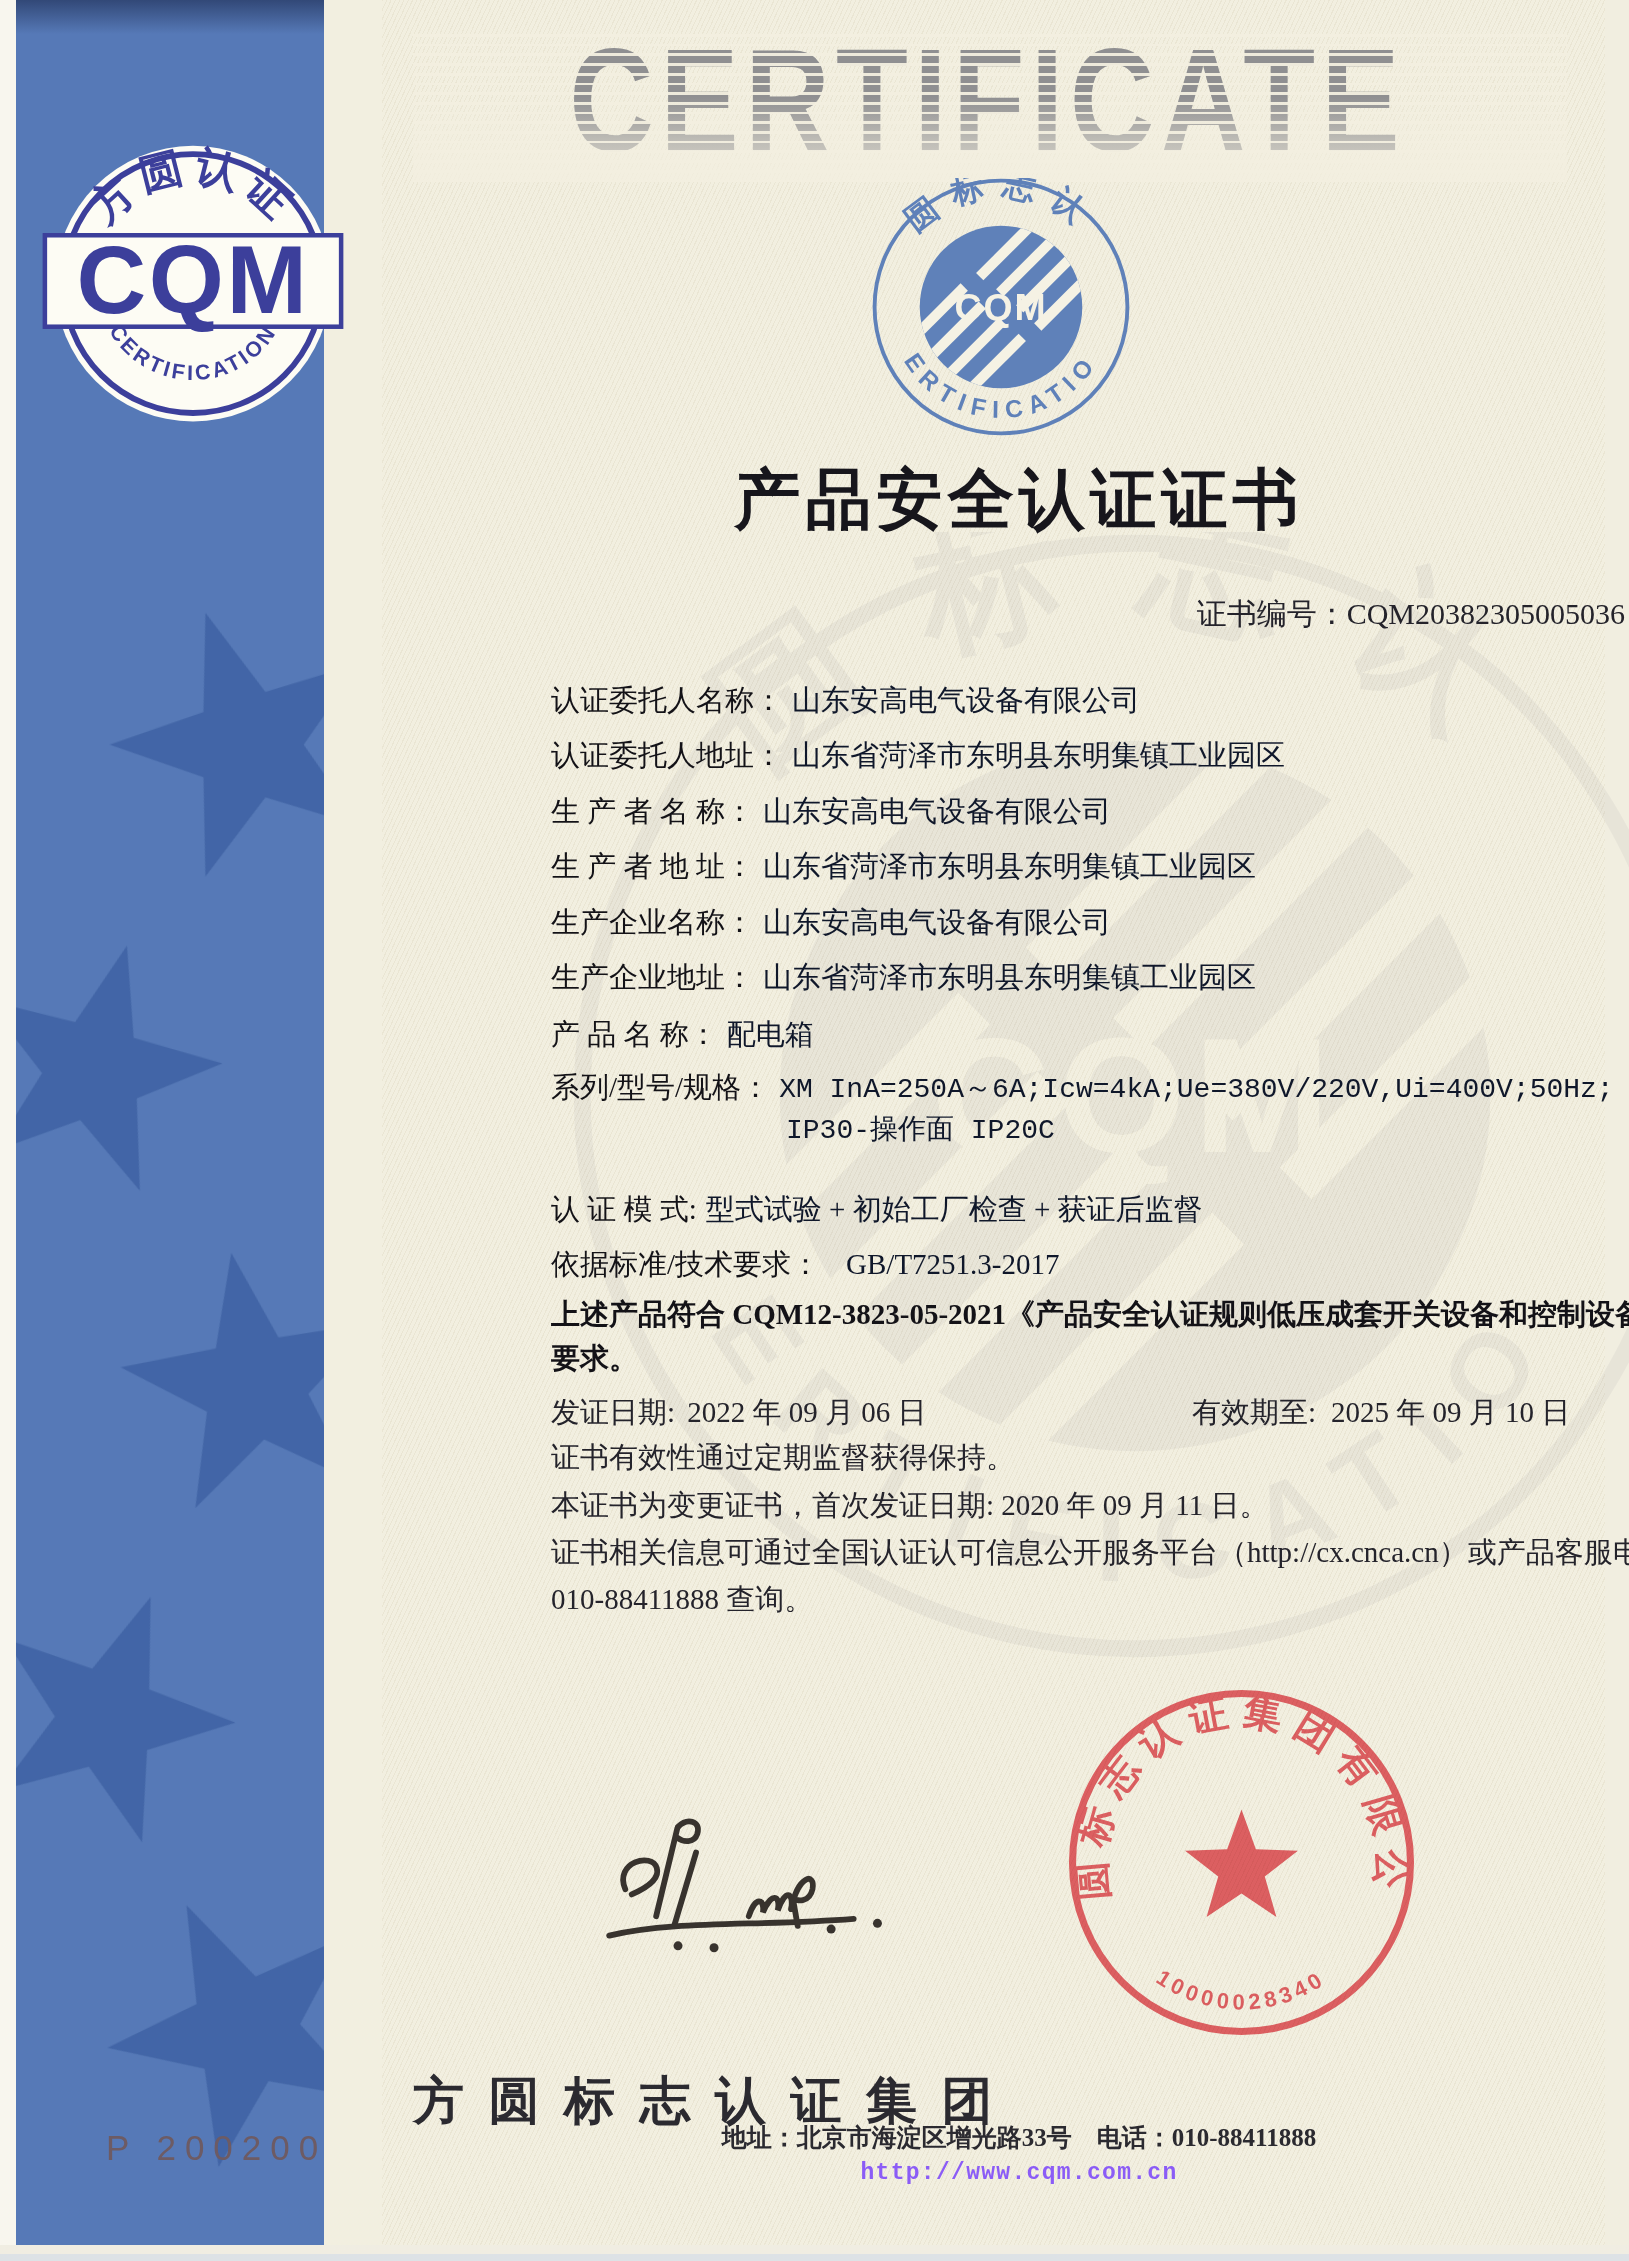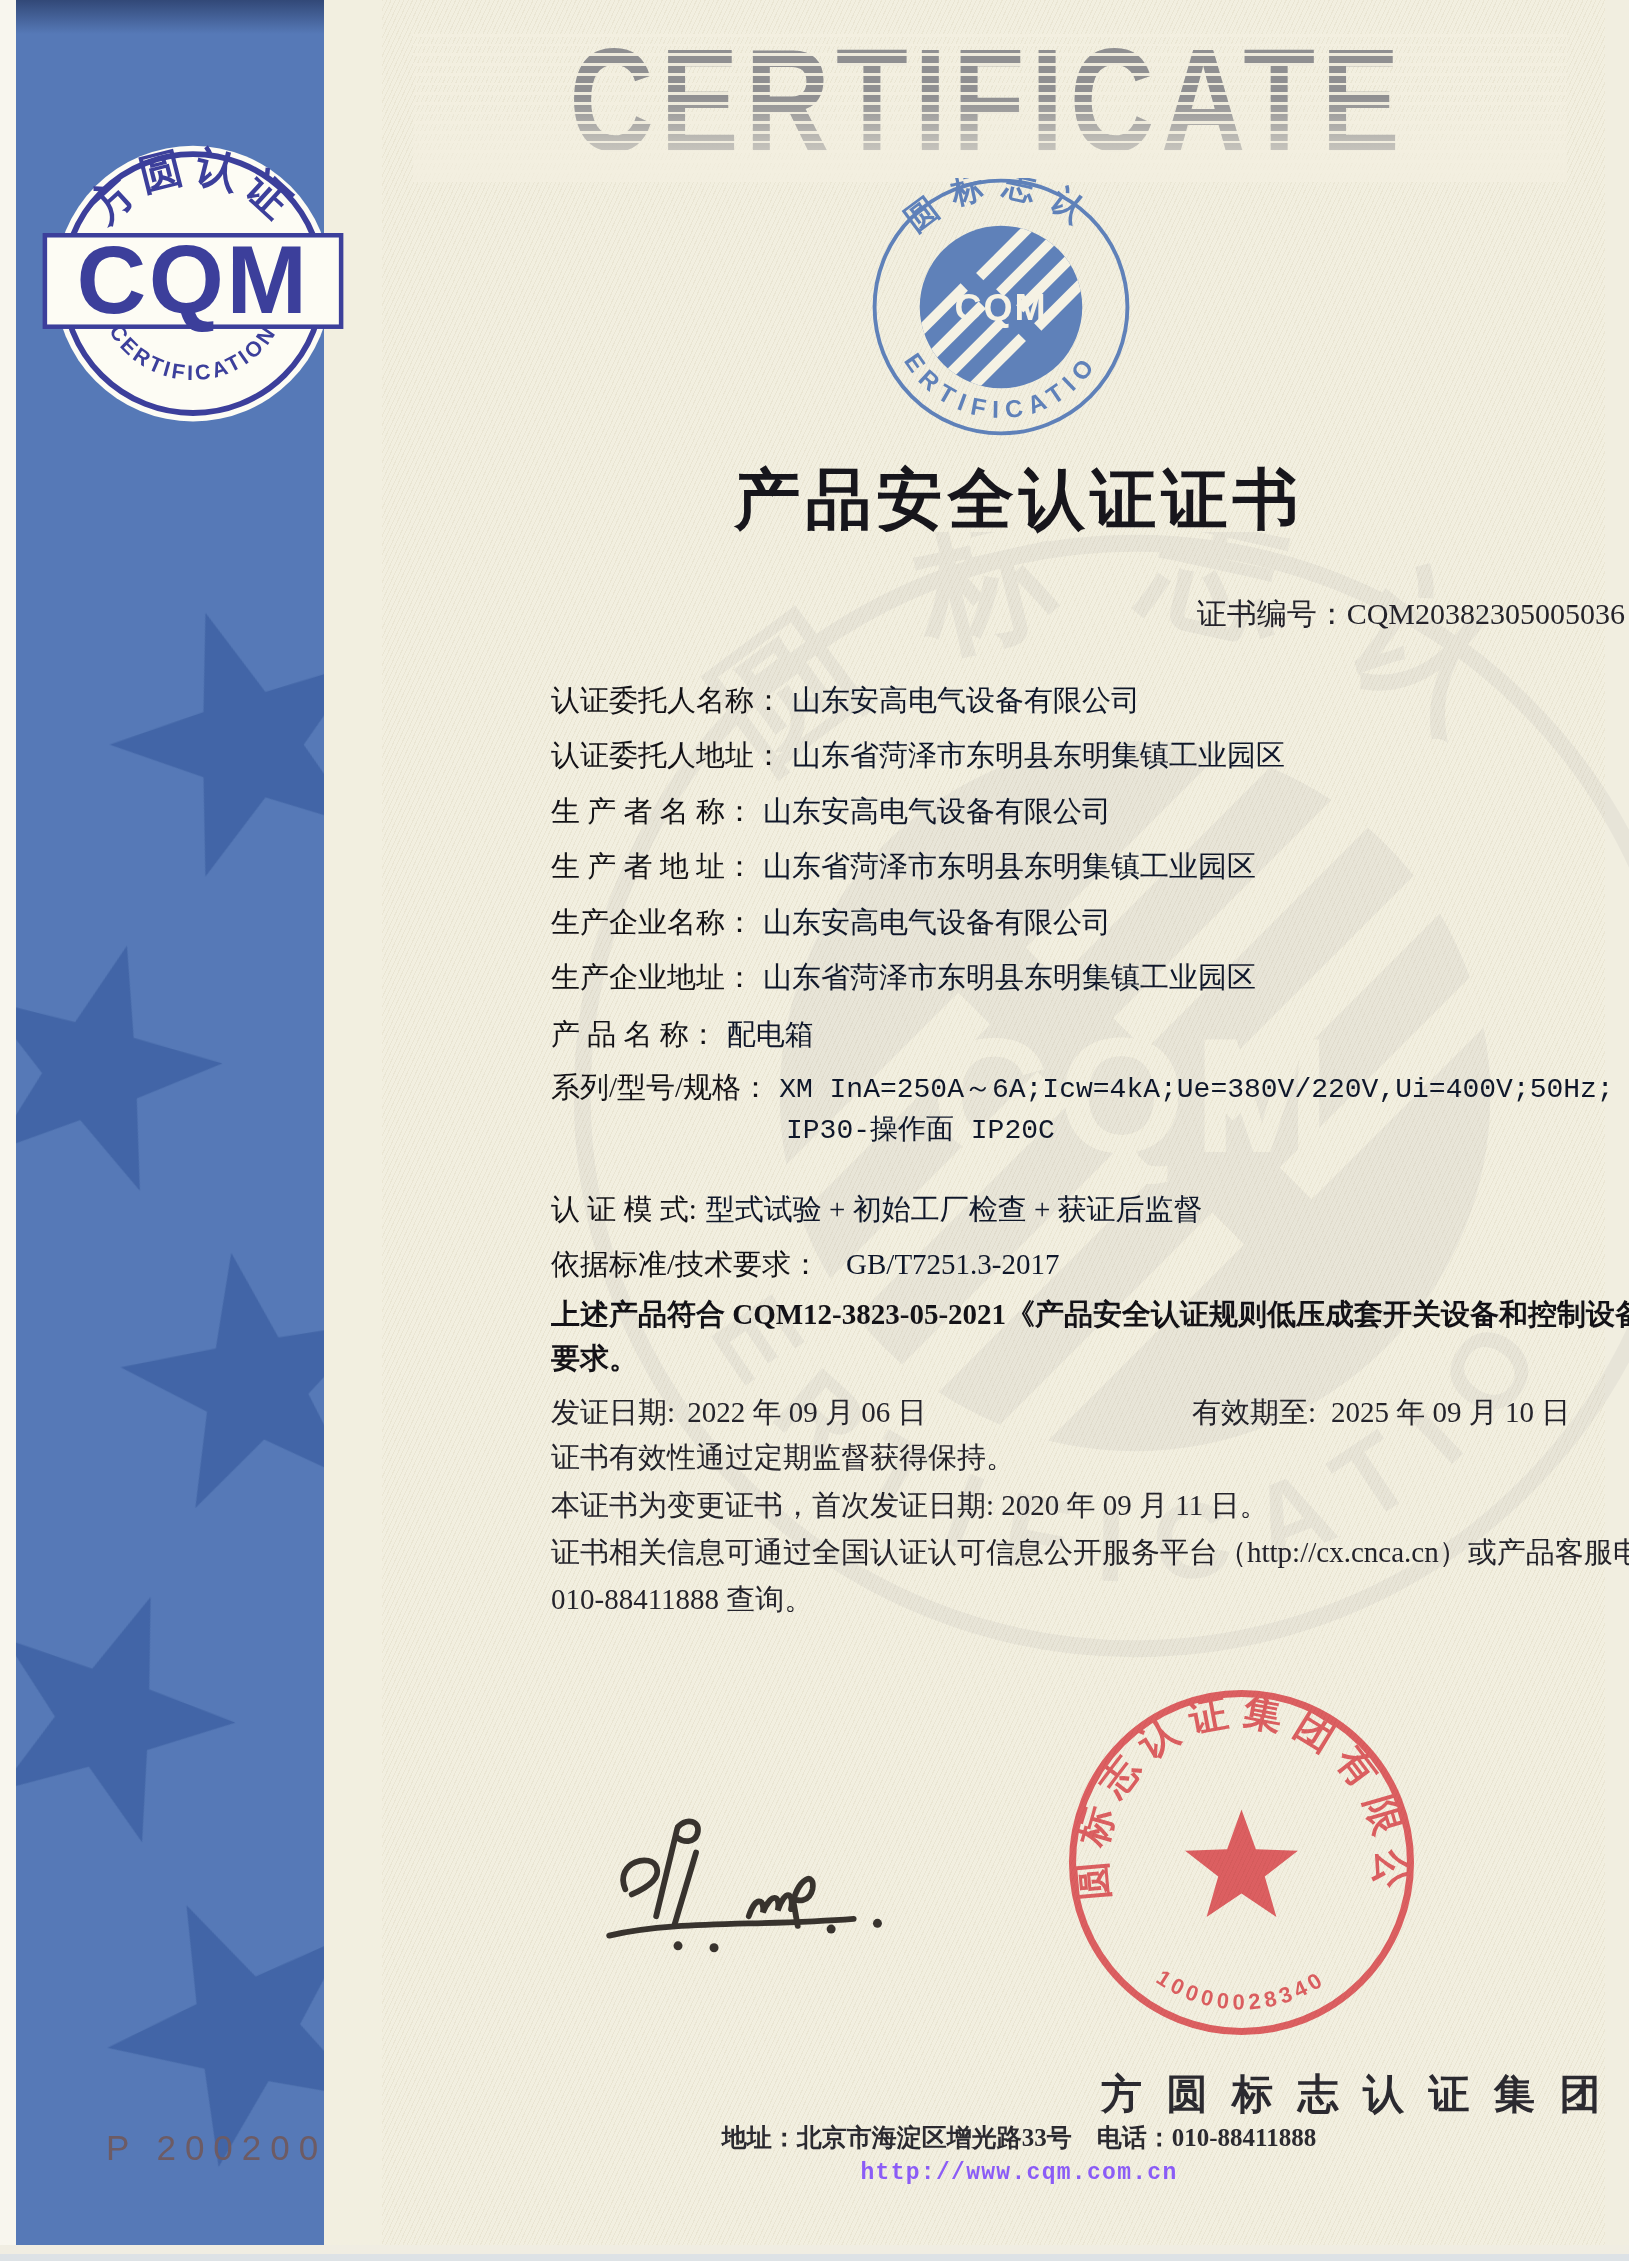--- a/index.html
+++ b/index.html
@@ -59,22 +59,22 @@
   .row{left:551px;white-space:nowrap;font-size:29px;line-height:39px;}
   .row .lbl{font-weight:400;color:#131217;}
   .row .val{font-weight:400;color:#0f172a;margin-left:9px;}
   .mono{font-family:"Liberation Mono","DejaVu Sans Mono",monospace;font-size:28px;}
   .bold-line{font-weight:700;color:#131217;}
   .sig-note{font-size:29px;}
   
   .stamp{mix-blend-mode:multiply;opacity:.95;}
   
   .footer-org{
-    left:413px;top:2067px;width:1212px;text-align:right;
-    font-size:41px;font-weight:700;letter-spacing:24.5px;color:#2b2a30;white-space:nowrap;
+    left:413px;top:2067px;width:1212px;text-align:left;
+    font-size:51px;font-weight:700;letter-spacing:24.5px;color:#2b2a30;white-space:nowrap;
   }
   .footer-addr{left:413px;top:2121px;width:1212px;text-align:center;
     font-size:25px;font-weight:600;color:#2b2a30;white-space:nowrap;}
   .footer-url{left:413px;top:2160px;width:1212px;text-align:center;
     font-family:"Liberation Mono","DejaVu Sans Mono",monospace;
     font-size:23px;font-weight:600;color:#8b5cf6;letter-spacing:1.3px;white-space:nowrap;}
 </style>
 </head>
 <body>
 

